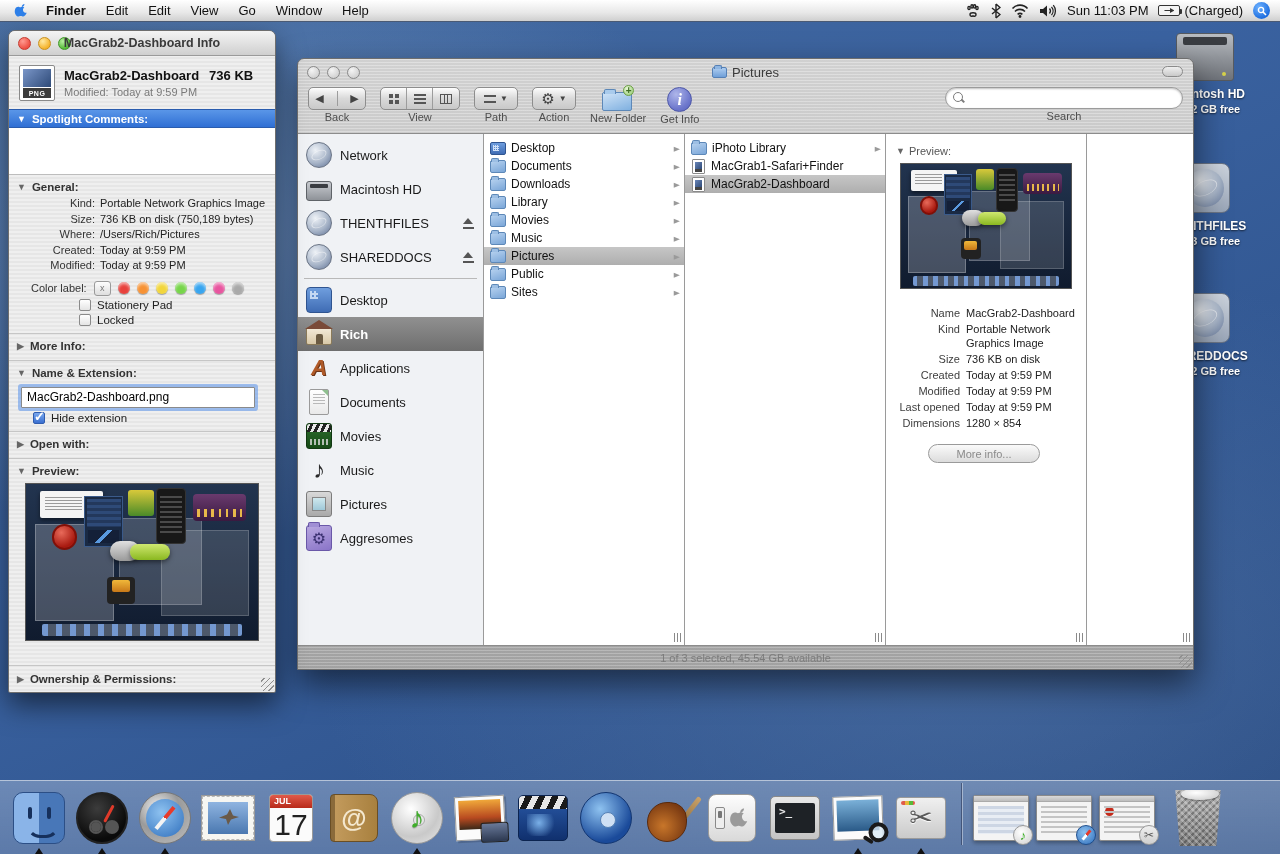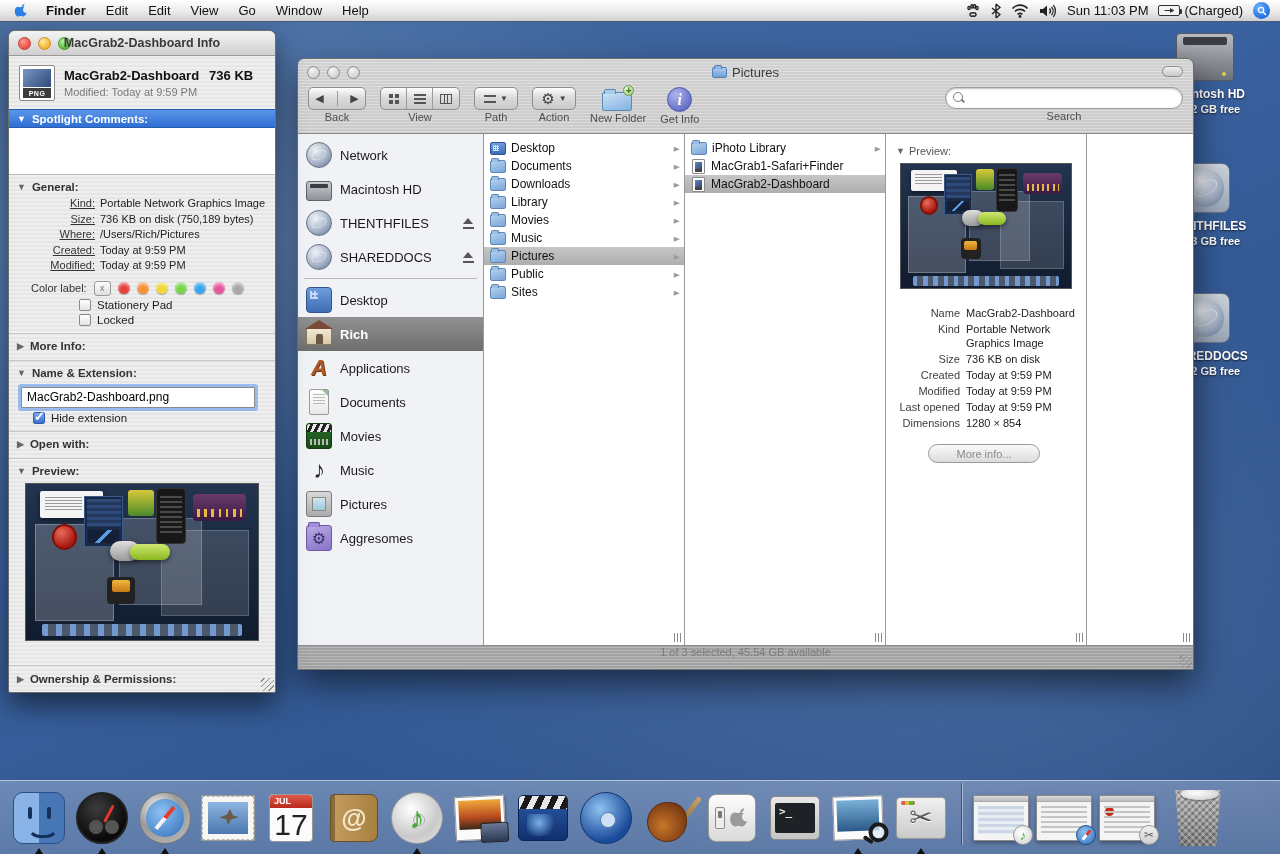--- a/index.html
+++ b/index.html
@@ -175,21 +175,21 @@
   .pv-info { padding:8px 6px 0 2px; }
   .pvrow { display:flex; gap:6px; font-size:11px; line-height:13.5px; margin-bottom:2.5px; }
   .pvrow .pl { width:72px; text-align:right; font-weight:normal; color:#3e3e3e; flex:0 0 auto; }
   .pvrow .pv { flex:1; color:#222; }
   .moreinfo-btn { display:block; margin:14px auto 0 auto; width:112px; height:19px; border-radius:10px;
     border:1px solid #9a9a9a; background:linear-gradient(#fafafa,#dcdcdc); color:#8a8a8a; font-size:11px;
     display:flex; align-items:center; justify-content:center; }
   .col-handle { position:absolute; right:3px; bottom:3px; width:7px; height:9px;
     background:repeating-linear-gradient(90deg,#8a8a8a 0 1px, transparent 1px 3px); }
 
-  .fw-status { height:23px; display:flex; justify-content:center;
+  .fw-status { height:23px; display:flex; align-items:center; justify-content:center;
     font-size:11px; color:#7c7c7c; position:relative; flex:0 0 auto; }
 
   
   .info-panel { position:absolute; left:8px; top:30px; width:268px; height:663px; z-index:20;
     border:1px solid #6e6e6e; border-radius:7px 7px 2px 2px; box-shadow:0 12px 28px rgba(0,0,0,.55);
     background:repeating-linear-gradient(180deg,#efefef 0 2px, #e6e6e6 2px 4px);
     display:flex; flex-direction:column; overflow:hidden; }
   .ip-titlebar { height:25px; background:linear-gradient(#f4f4f4,#cfcfcf); border-bottom:1px solid #9a9a9a;
     display:flex; align-items:center; position:relative; flex:0 0 auto;}
   .ip-title { position:absolute; left:0; right:0; text-align:center; font-size:12.5px; font-weight:bold; color:#3a3a3a;}
@@ -204,21 +204,21 @@
   .ip-h-name { font-size:13px; font-weight:bold; color:#111; display:flex; gap:10px; align-items:baseline;}
   .ip-h-mod { font-size:11px; color:#7a7a7a; margin-top:3px; }
   .spot-bar { height:19px; background:linear-gradient(#5a96e8,#2f6fd4); border-top:1px solid #2a5cae; border-bottom:1px solid #2a5cae;
     display:flex; align-items:center; gap:6px; padding:0 8px; color:#fff; font-size:11.5px; font-weight:bold; }
   .spot-bar .disc { color:#fff; }
   .comments-box { height:47px; background:#fff; border-bottom:1px solid #bdbdbd; margin:0; }
   .ip-sec { border-bottom:1px solid #c6c6c6; padding:4px 8px 6px 8px; }
   .sec-head { display:flex; align-items:center; gap:6px; font-size:11.5px; font-weight:bold; color:#333; padding:2px 0; }
   .gen-rows { margin-top:2px; }
   .grow { display:flex; gap:5px; font-size:11px; line-height:13.5px; margin-bottom:2px; }
-  .grow .gl { width:78px; text-align:right; color:#333; flex:0 0 auto;text-decoration:underline; }
+  .grow .gl { width:78px; text-align:right; color:#333; flex:0 0 auto; }
   .grow .gv { flex:1; color:#222; }
   .clabel-row { display:flex; align-items:center; gap:7px; margin:8px 0 2px 14px; font-size:11px; color:#333; }
   .cl-x { width:17px; height:15px; border:1px solid #9a9a9a; border-radius:3px; background:linear-gradient(#fdfdfd,#dedede);
     display:flex; align-items:center; justify-content:center; font-size:9px; color:#777; }
   .cl-dot { width:12px; height:12px; border-radius:50%; box-shadow:inset 0 2px 3px rgba(255,255,255,.6), 0 1px 1px rgba(0,0,0,.3); }
   .chk-row { display:flex; align-items:center; gap:6px; margin:3px 0 1px 62px; font-size:11.5px; color:#222; }
   .chk { width:12px; height:12px; border:1px solid #8a8a8a; border-radius:2px; background:linear-gradient(#fff,#e4e4e4); position:relative; }
   .chk.checked { background:linear-gradient(#7aa8ee,#3a6fd0); border-color:#2f5cae; }
   .chk.checked::after { content:"\2713"; position:absolute; top:-4px; left:0px; color:#fff; font-size:13px; font-weight:bold; }
   .name-field { display:block; margin:6px 4px 4px 4px; width:234px; height:21px; border:1px solid #8a8a8a;

